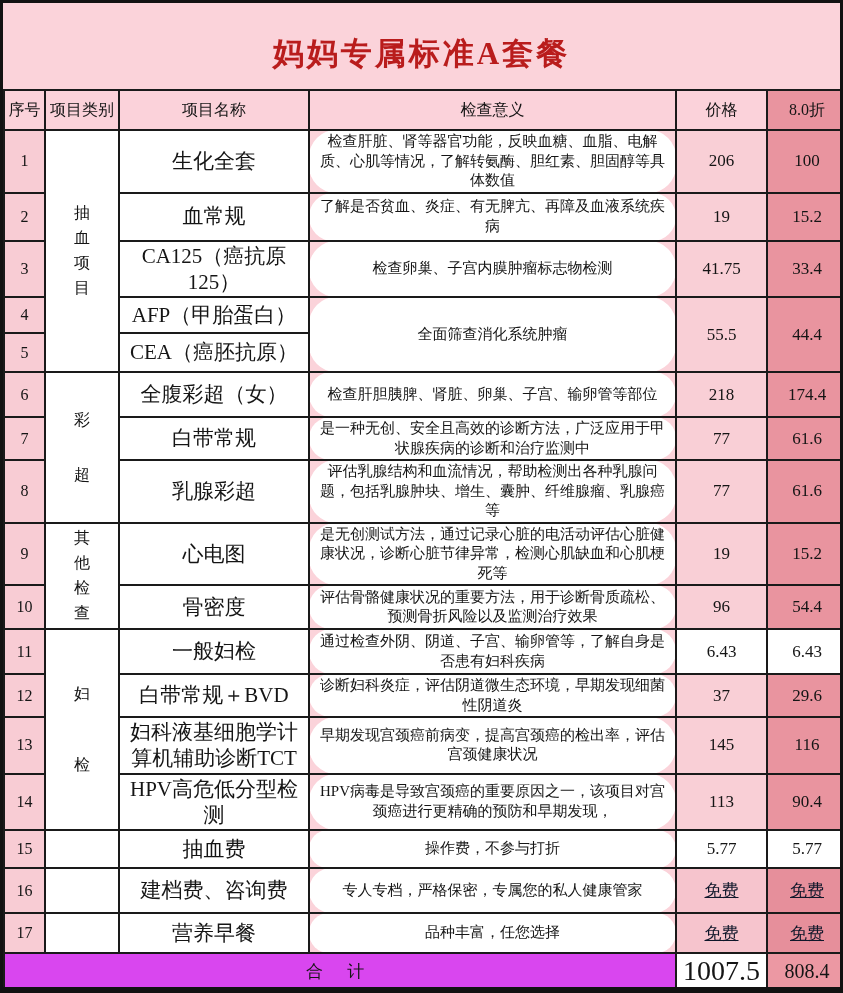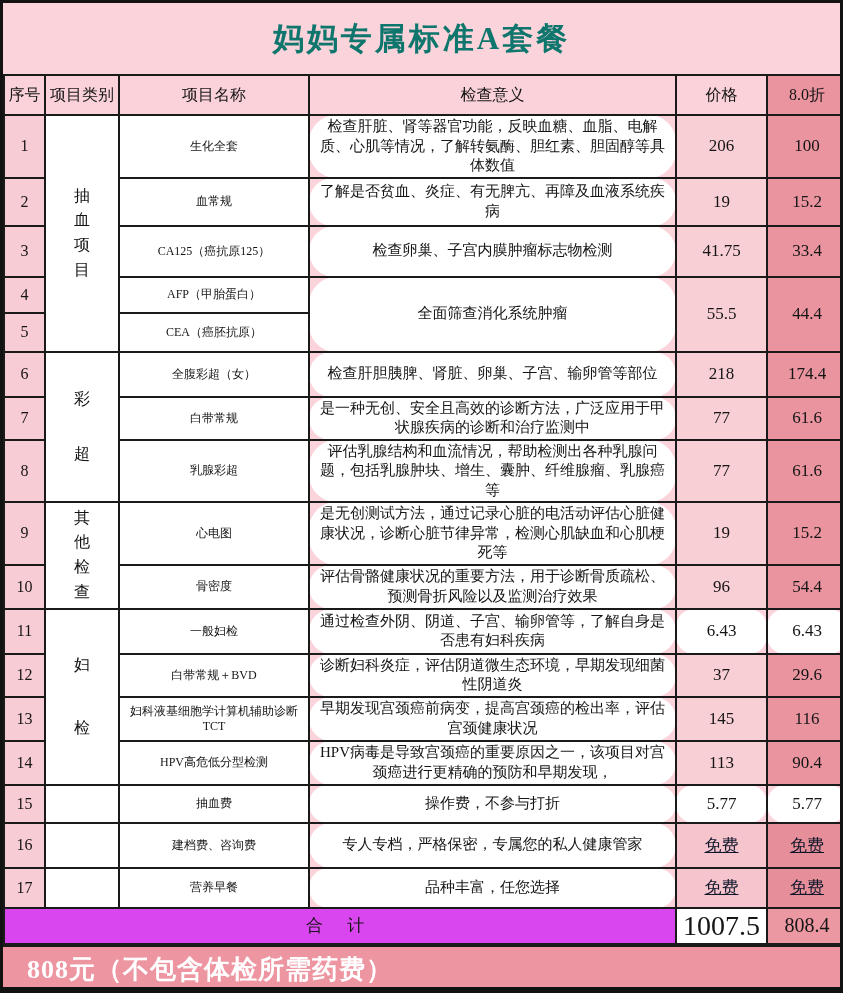--- a/index.html
+++ b/index.html
@@ -4,40 +4,40 @@
 <style>
   html,body{margin:0;padding:0;background:#fff;}
   .page{
     width:843px;height:993px;box-sizing:border-box;position:relative;
     background:#fbd3da;border:3px solid #121212;border-bottom-width:6px;
     font-family:"Liberation Serif","DejaVu Serif",serif;color:#151515;
     overflow:hidden;
   }
   .title{
     height:71px;display:flex;align-items:center;justify-content:center;
-    font-size:31px;font-weight:bold;letter-spacing:3px;color:#0f766e;
+    font-size:31px;font-weight:bold;letter-spacing:3px;color:#b91c1c;margin-top:15px;
   }
   table.pkg{border-collapse:collapse;table-layout:fixed;width:100%;}
   table.pkg td,table.pkg th{
     border:2px solid #1a1a1a;padding:1px 3px;text-align:center;
     vertical-align:middle;font-weight:normal;overflow:hidden;
   }
   th{font-size:16px;background:#fbd2da;}
   th.disc-h{background:#e9949f;}
   td.seq{background:#f8ccd4;font-size:16px;}
   td.cat{background:#ffffff;font-size:16px;position:relative;padding:0;}
   td.cat .vwrap{position:absolute;inset:0;display:flex;flex-direction:column;
     justify-content:center;align-items:center;line-height:1.55;}
   td.cat.spread .vwrap{justify-content:space-evenly;line-height:1;}
-  td.name{background:#ffffff;font-size:12px;line-height:1.25;}
+  td.name{background:#ffffff;font-size:21px;line-height:1.25;}
   td.meaning{background:#ffffff;font-size:15px;text-align:left;line-height:1.3;padding:2px 6px;border-radius:27px;}
   td.meaning.center{text-align:center;}
   td.price{background:#f9cfd6;font-size:17px;}
   td.disc{background:#e9949f;font-size:17px;}
-  td.whitecell{background:#ffffff !important;border-radius:18px;}
+  td.whitecell{background:#ffffff !important;}
   td.free{color:#0f172a;font-weight:600;text-decoration:underline;}
   td.free.price{background:#f6c4cd;}
   td.free.disc{background:#e68f9b;}
   td.total-label{background:#d946ef;font-size:17px;letter-spacing:10px;}
   td.total-price{background:#ffffff;font-weight:bold;font-size:28px;}
   td.total-disc{background:#ec98a3;font-weight:bold;font-size:20px;border-width:3px;}
   .frow{display:flex;background:#ee95a2;color:#ffffff;font-weight:bold;
     border-top:2px solid #1a1a1a;}
   .frow .f-label{width:112px;border-right:2px solid #1a1a1a;display:flex;
     align-items:center;justify-content:center;text-align:center;}

